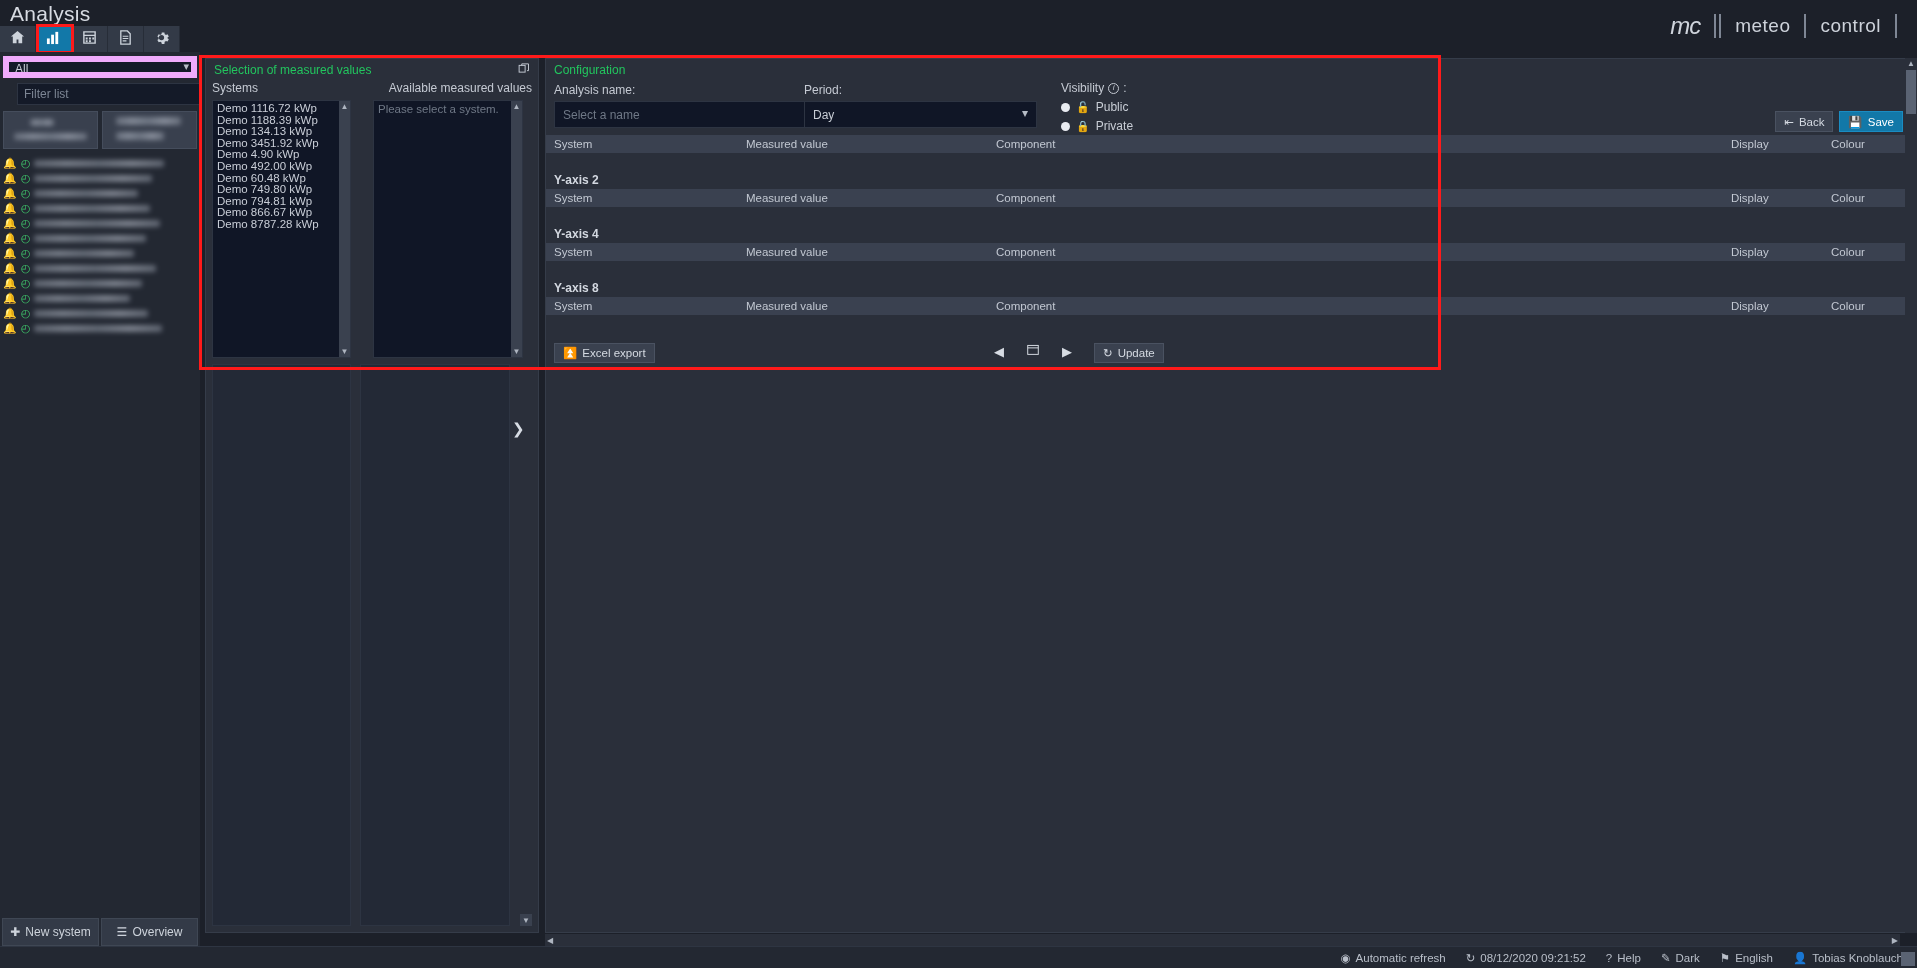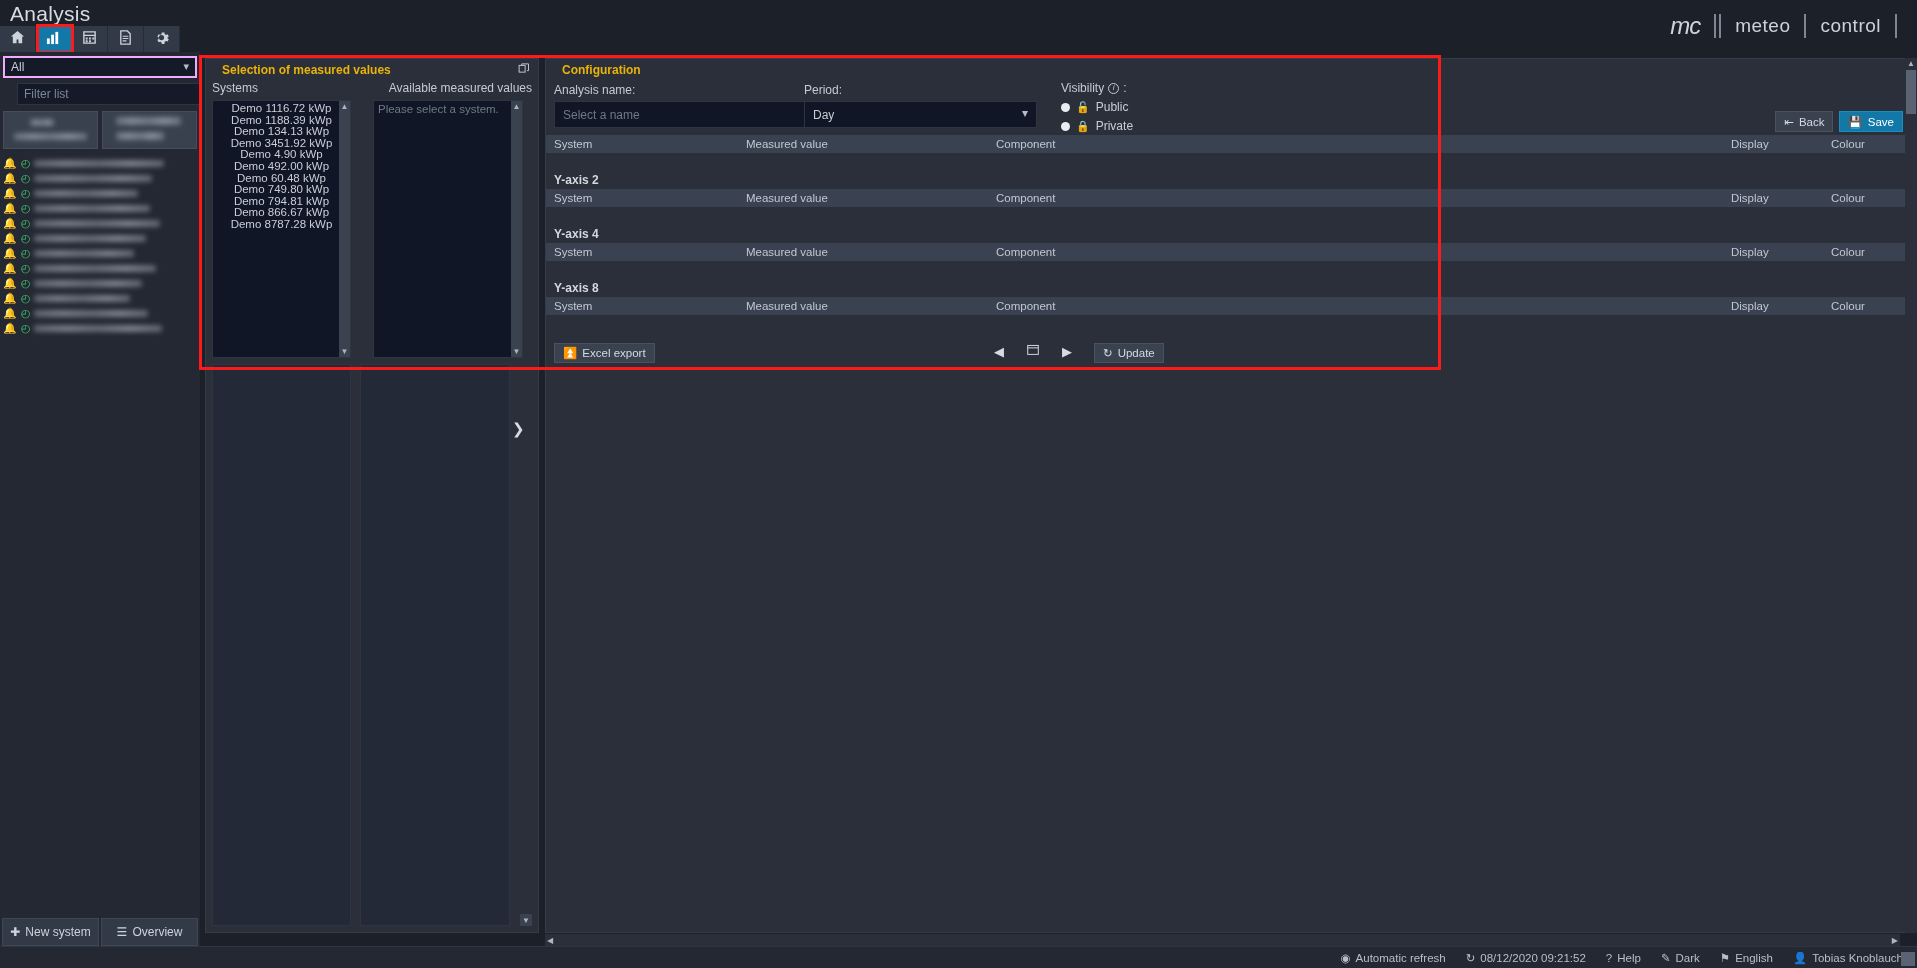--- a/index.html
+++ b/index.html
@@ -51,21 +51,21 @@
 
   
   #sidebar {
     position: absolute; left: 0; top: 52px;
     width: 200px; bottom: 0;
     background: #232832;
   }
   .sel-wrap { position: relative; margin: 4px 3px 0 3px; }
   #system-select {
     width: 100%; height: 22px;
-    background: #141a28; border: 2px solid #f0abfc;
+    background: #141a28; border: 6px solid #f0abfc;
     color: #c8cdd5; font-size: 12px; padding: 0 6px;
     font-family: "Liberation Sans", sans-serif;
     appearance: none; -webkit-appearance: none;
   }
   .sel-wrap .chev {
     position: absolute; right: 8px; top: 4px; pointer-events: none;
     font-size: 11px; color: #b6bcc6;
   }
   #filter-input {
     width: 194px; height: 22px; margin: 5px 3px 0 17px;
@@ -113,21 +113,21 @@
   }
 
   
   #main {
     position: absolute; left: 200px; top: 52px; right: 0; bottom: 22px;
     background: #1c2029;
   }
 
   .panel-header {
     height: 22px; display: flex; align-items: center;
-    padding: 0 16px; font-size: 12px; font-weight: bold; color: #eab308;
+    padding: 0 8px; font-size: 12px; font-weight: normal; color: #22c55e;
     position: relative;
   }
   .panel-header .pop-icon {
     position: absolute; right: 8px; top: 3px; color: #c2c8d2;
   }
 
   
   #mv-panel {
     position: absolute; left: 5px; top: 6px; width: 334px; bottom: 13px;
     background: #2a2f3a; border: 1px solid #353c49;
@@ -135,21 +135,21 @@
   #mv-cols { display: flex; padding: 0 6px; font-size: 12px; color: #c5cad3; justify-content: space-between; }
   #mv-cols .c1 { width: 140px; }
   #mv-list-row { display: flex; padding: 0 6px; margin-top: 5px; }
   .listbox {
     background: #101626; border: 1px solid #2d3442;
     position: relative; height: 258px;
   }
   #systems-listbox { width: 139px; }
   #measured-listbox { width: 150px; margin-left: 22px; }
   .listbox .inner { padding: 2px 4px 0 4px; }
-  .listbox .opt { font-size: 11.5px; color: #c9ced7; line-height: 11.6px; white-space: nowrap; text-align: center; }
+  .listbox .opt { font-size: 11.5px; color: #c9ced7; line-height: 11.6px; white-space: nowrap; }
   .listbox .placeholder { font-size: 11.5px; color: #6f7886; padding: 2px 4px; }
   .scrollbar {
     position:absolute; right:0; top:0; bottom:0; width:11px;
     background:#3a414f; display:flex; flex-direction:column;
     justify-content:space-between; align-items:center;
   }
   .scrollbar .arr { font-size: 8px; color: #aeb5c0; line-height: 11px; }
   #mv-lower {
     position:absolute; left:6px; right:6px; top:305px; bottom:6px;
     display:flex;

